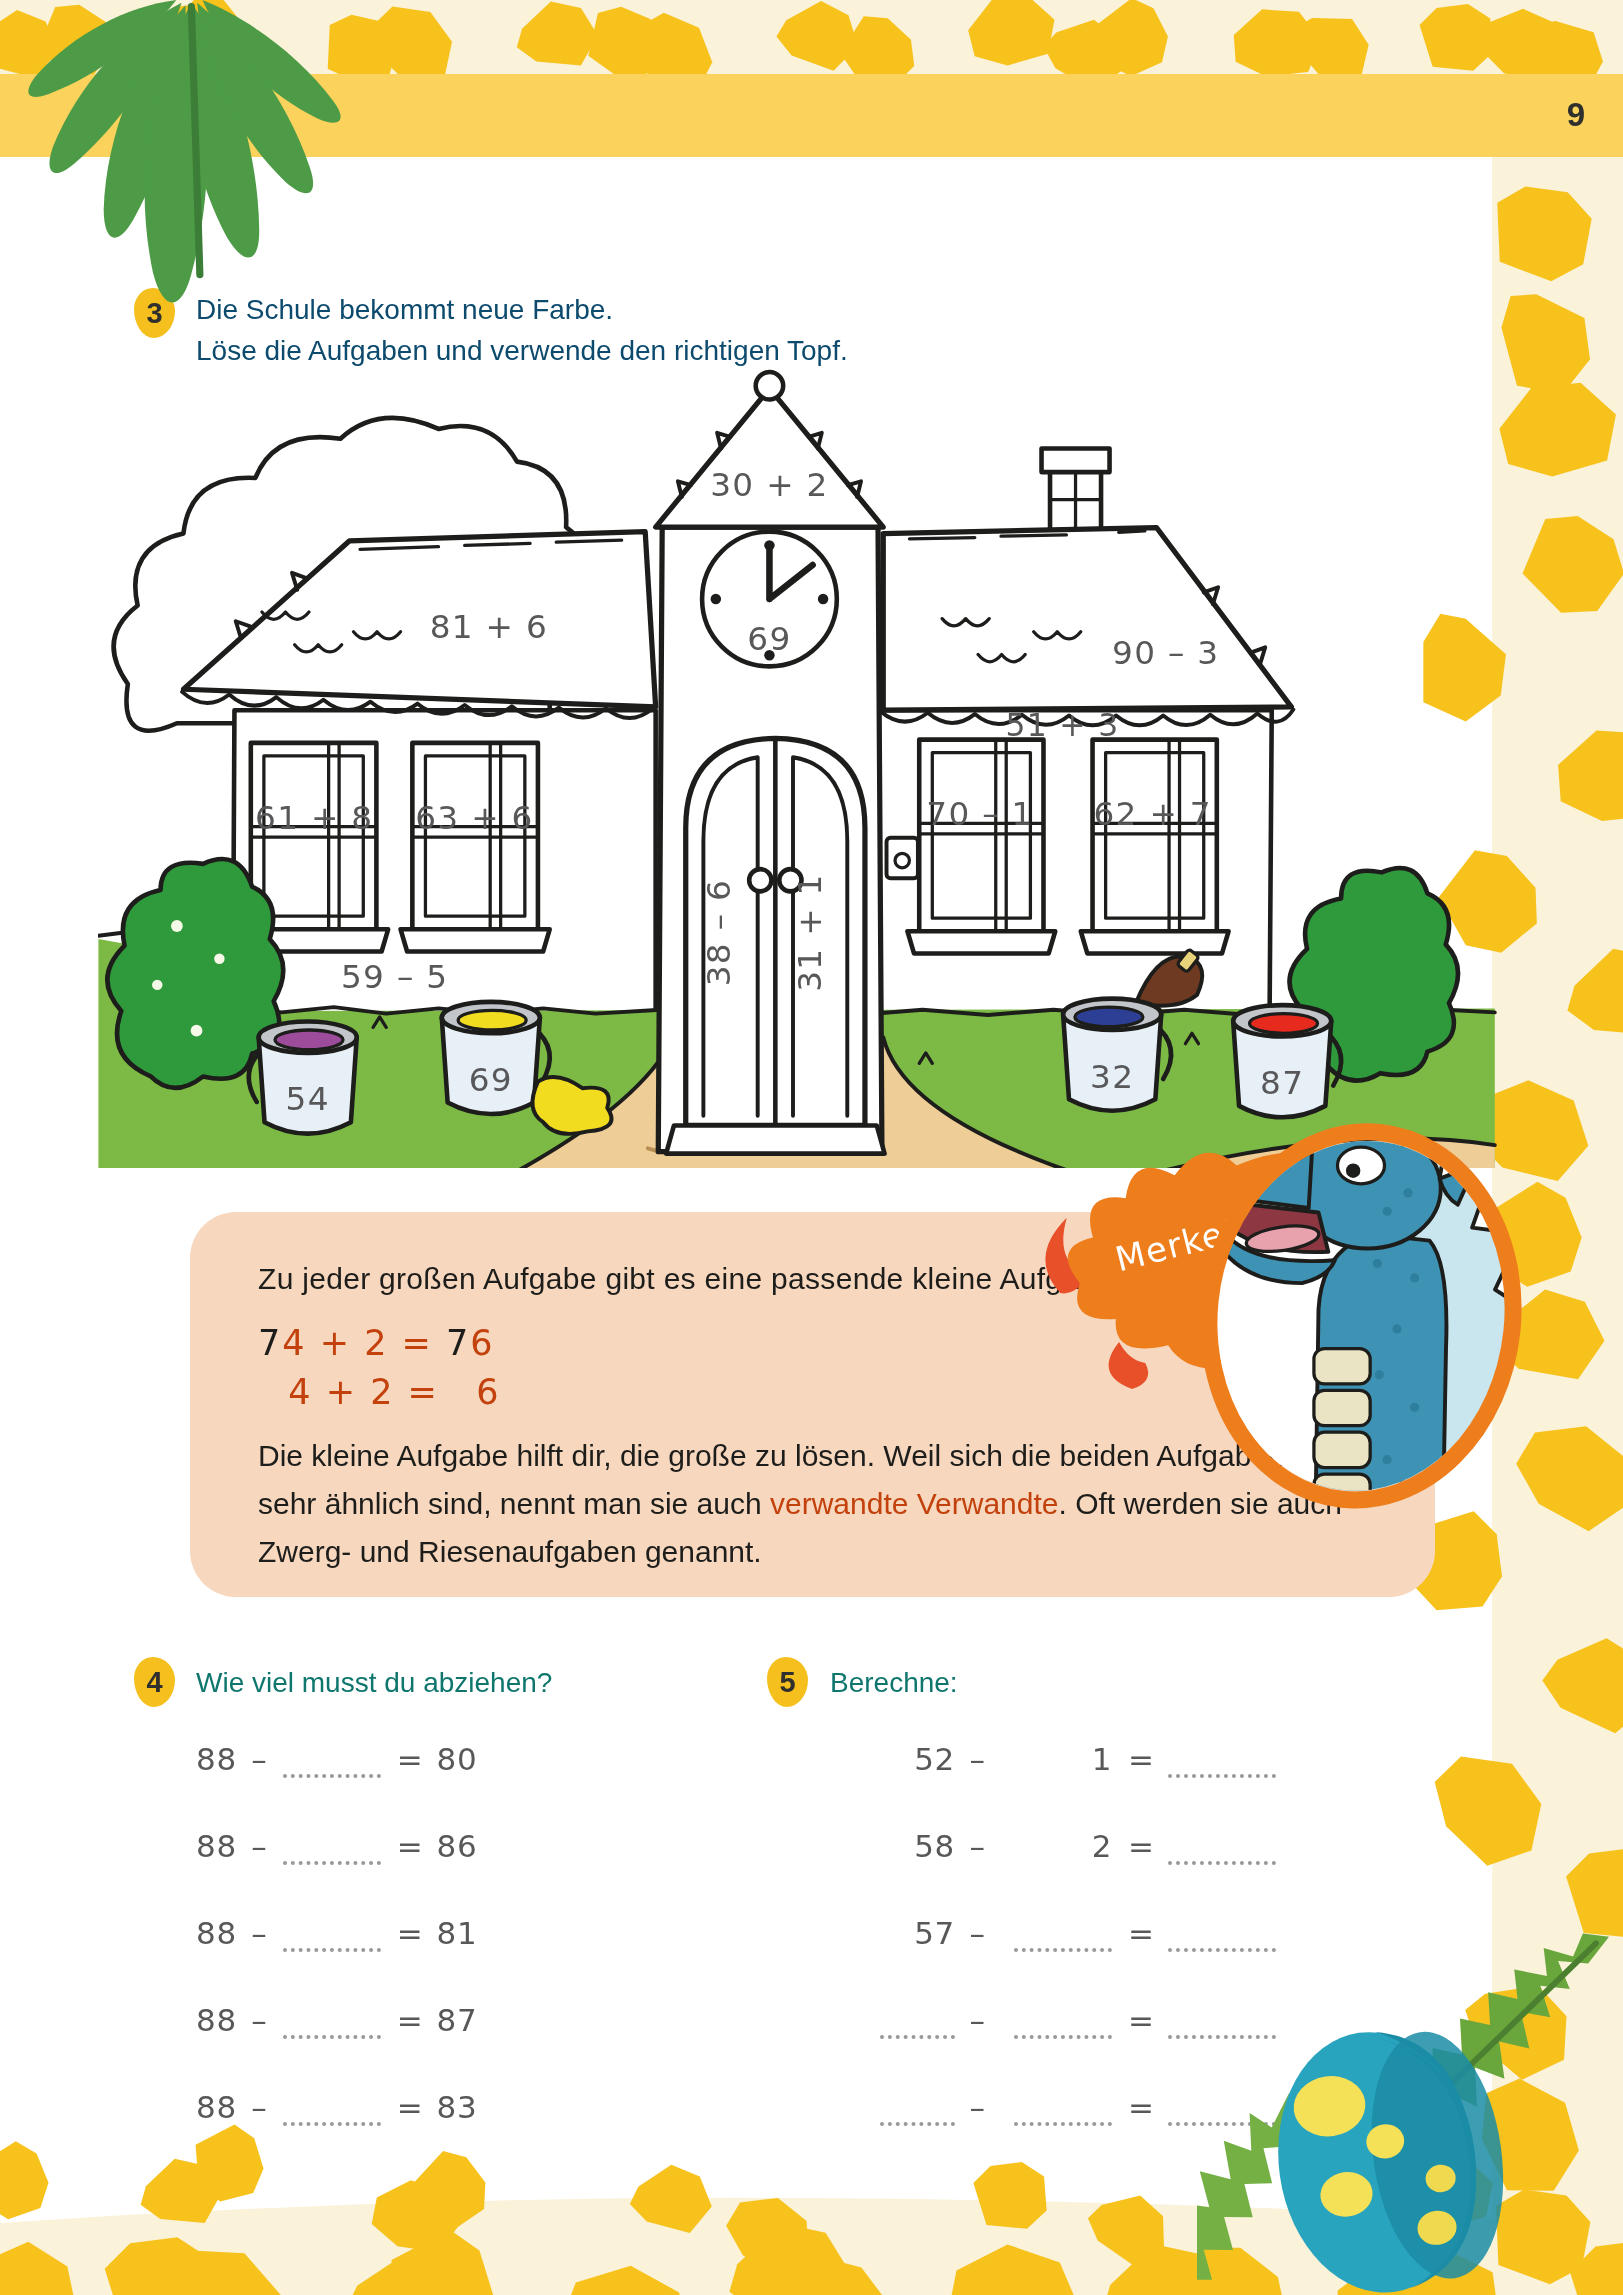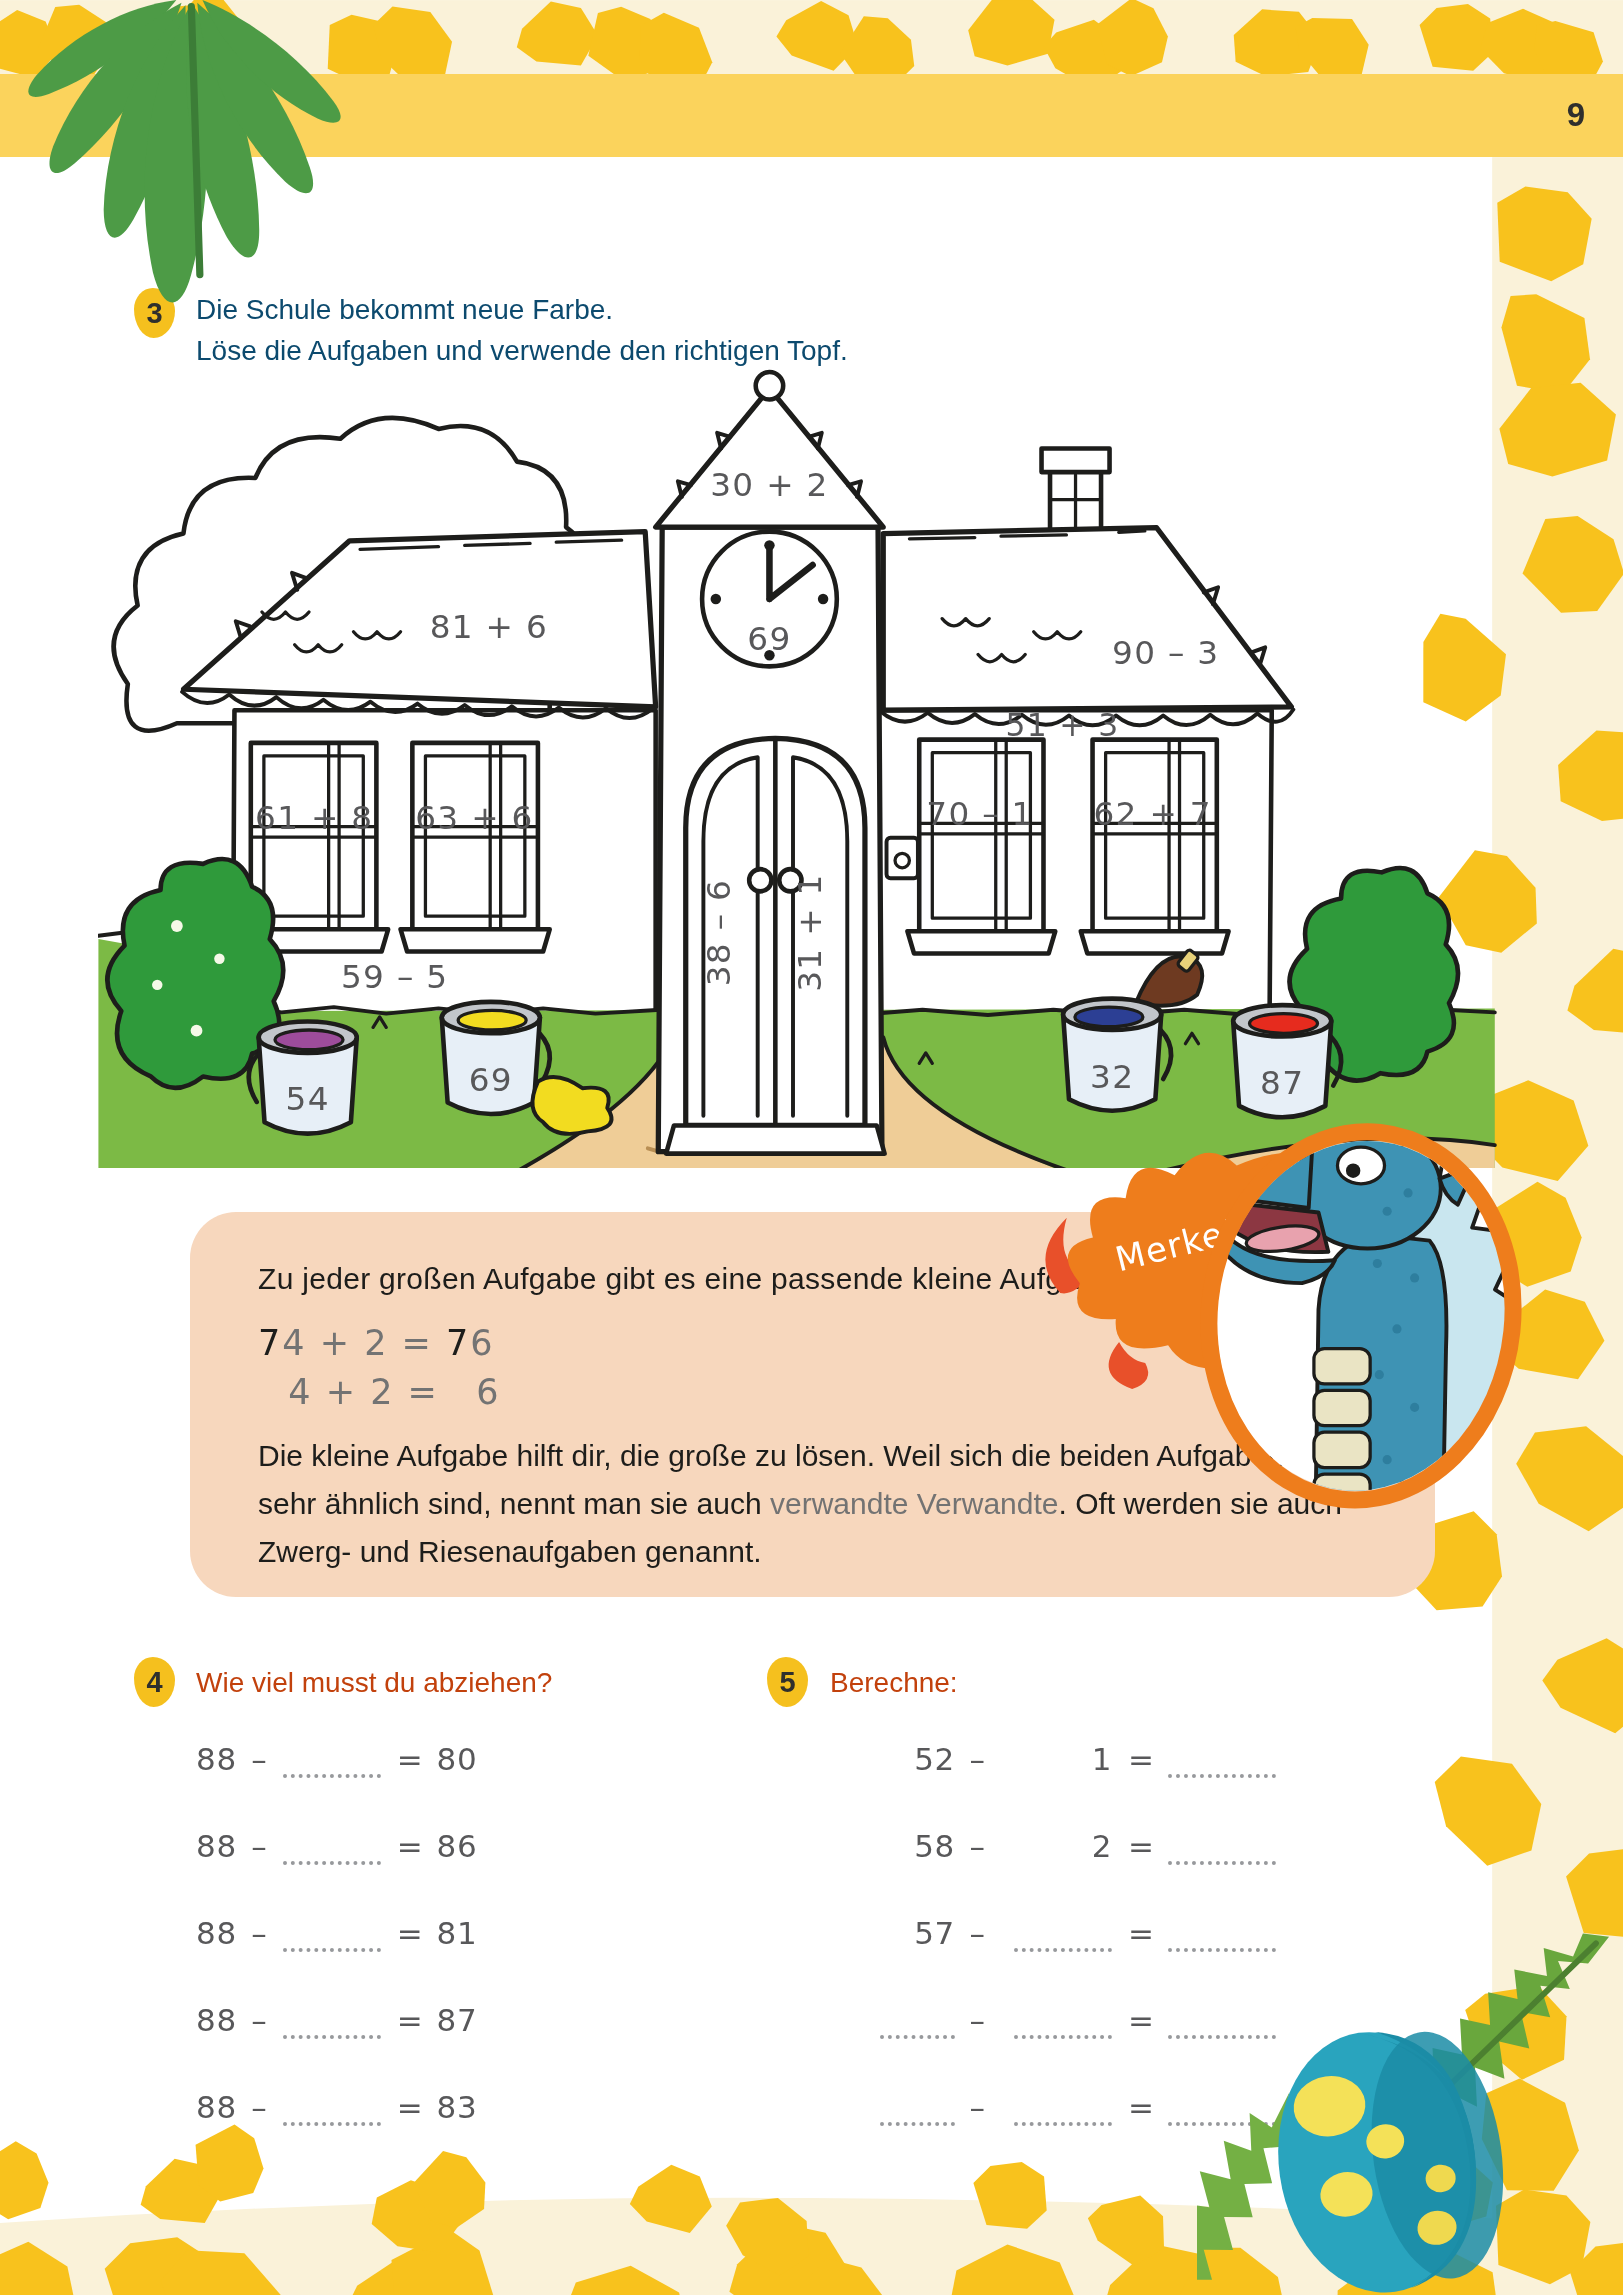--- a/index.html
+++ b/index.html
@@ -9,28 +9,28 @@
   svg{display:block;}
   
   .hdr-band{left:0;top:74px;width:1623px;height:83px;background:#FBD35C;}
   .hdr-title{right:177px;top:97px;font:700 30px "Liberation Sans",sans-serif;color:#2F2F2D;}
   .page-num{right:38px;top:96px;font:700 33px "Liberation Sans",sans-serif;color:#2F2F2D;}
   
   .badge{width:41px;height:50px;background:#F5C01E;border-radius:46% 54% 52% 48% / 42% 46% 54% 58%;
          display:flex;align-items:center;justify-content:center;
          font:700 29px "Liberation Sans",sans-serif;color:#2F2F2D;}
   .instr{font:400 28px/41px "Liberation Sans",sans-serif;color:#0c4a6e;}
-  .task-title{font:400 28px "Liberation Sans",sans-serif;color:#c2410c;}
+  .task-title{font:400 28px "Liberation Sans",sans-serif;color:#0f766e;}
   
   .merke-box{left:190px;top:1212px;width:1245px;height:385px;background:#F7D7BD;border-radius:46px;}
   .m-intro{left:258px;top:1262px;font:400 30px "Liberation Sans",sans-serif;color:#1d1d1b;letter-spacing:0.3px;}
   .m-ex{font:400 35px "DejaVu Sans",sans-serif;color:#1d1d1b;letter-spacing:2px;}
   .m-ex1{left:258px;top:1323px;}
   .m-ex2{left:264px;top:1372px;}
-  .or{color:#737373;}
+  .or{color:#c2410c;}
   .ghost{visibility:hidden;}
   .m-body{left:258px;top:1432px;width:1086px;font:400 30px/48px "Liberation Sans",sans-serif;color:#1d1d1b;}
   
   .prob-row{position:absolute;display:flex;align-items:baseline;
             font:400 31px "DejaVu Sans",sans-serif;color:#58585A;letter-spacing:0.7px;white-space:nowrap;}
   .sign{margin:0 15.7px 0 14.4px;}
   .eq{margin:0 13px 0 15.7px;}
   .dots{display:inline-block;height:0;border-bottom:4.6px dotted #97999C;transform:translateY(7.9px);}
   .dw150{width:98px;}.dw165{width:108px;}
   .slot{display:inline-flex;justify-content:flex-end;}

